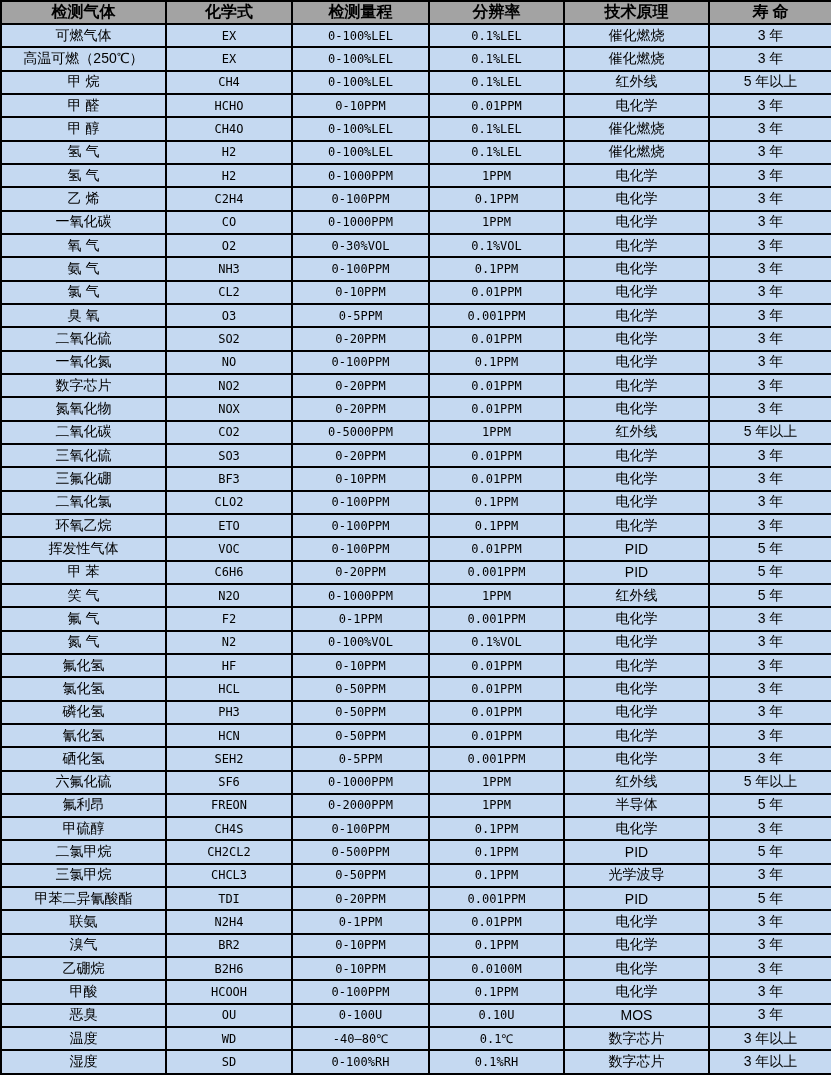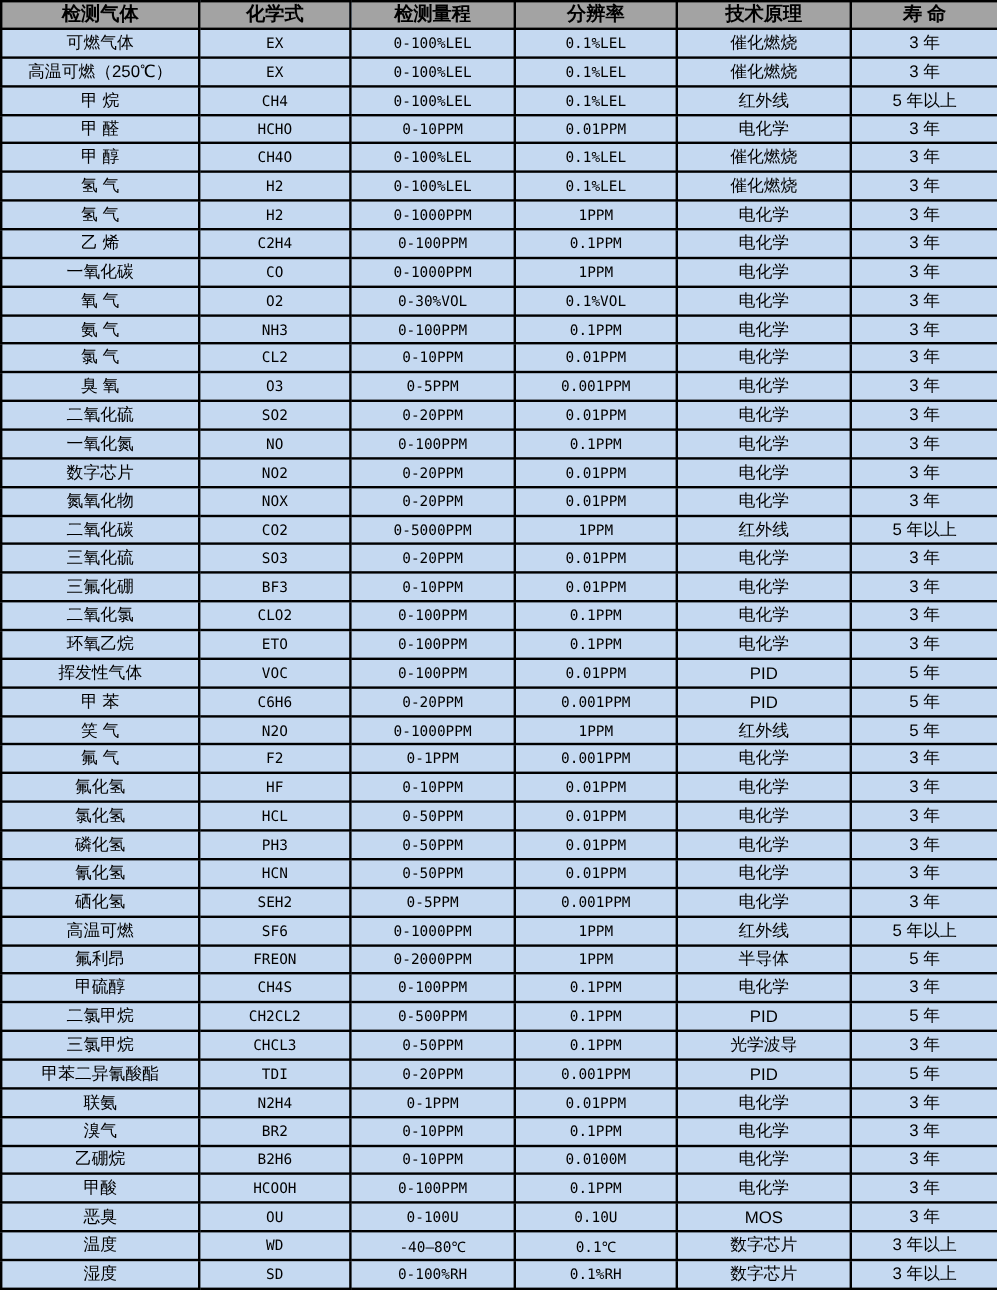--- a/index.html
+++ b/index.html
@@ -269,20 +269,28 @@
       </tr>
       <tr>
         <td class="cn">氟 气</td>
         <td class="mono">F2</td>
         <td class="mono">0-1PPM</td>
         <td class="mono">0.001PPM</td>
         <td class="cn">电化学</td>
         <td class="cn">3 年</td>
       </tr>
       <tr>
+        <td class="cn">氮 气</td>
+        <td class="mono">N2</td>
+        <td class="mono">0-100%VOL</td>
+        <td class="mono">0.1%VOL</td>
+        <td class="cn">电化学</td>
+        <td class="cn">3 年</td>
+      </tr>
+      <tr>
         <td class="cn">氟化氢</td>
         <td class="mono">HF</td>
         <td class="mono">0-10PPM</td>
         <td class="mono">0.01PPM</td>
         <td class="cn">电化学</td>
         <td class="cn">3 年</td>
       </tr>
       <tr>
         <td class="cn">氯化氢</td>
         <td class="mono">HCL</td>
@@ -309,21 +317,21 @@
       </tr>
       <tr>
         <td class="cn">硒化氢</td>
         <td class="mono">SEH2</td>
         <td class="mono">0-5PPM</td>
         <td class="mono">0.001PPM</td>
         <td class="cn">电化学</td>
         <td class="cn">3 年</td>
       </tr>
       <tr>
-        <td class="cn">高温可燃</td>
+        <td class="cn">六氟化硫</td>
         <td class="mono">SF6</td>
         <td class="mono">0-1000PPM</td>
         <td class="mono">1PPM</td>
         <td class="cn">红外线</td>
         <td class="cn">5 年以上</td>
       </tr>
       <tr>
         <td class="cn">氟利昂</td>
         <td class="mono">FREON</td>
         <td class="mono">0-2000PPM</td>

